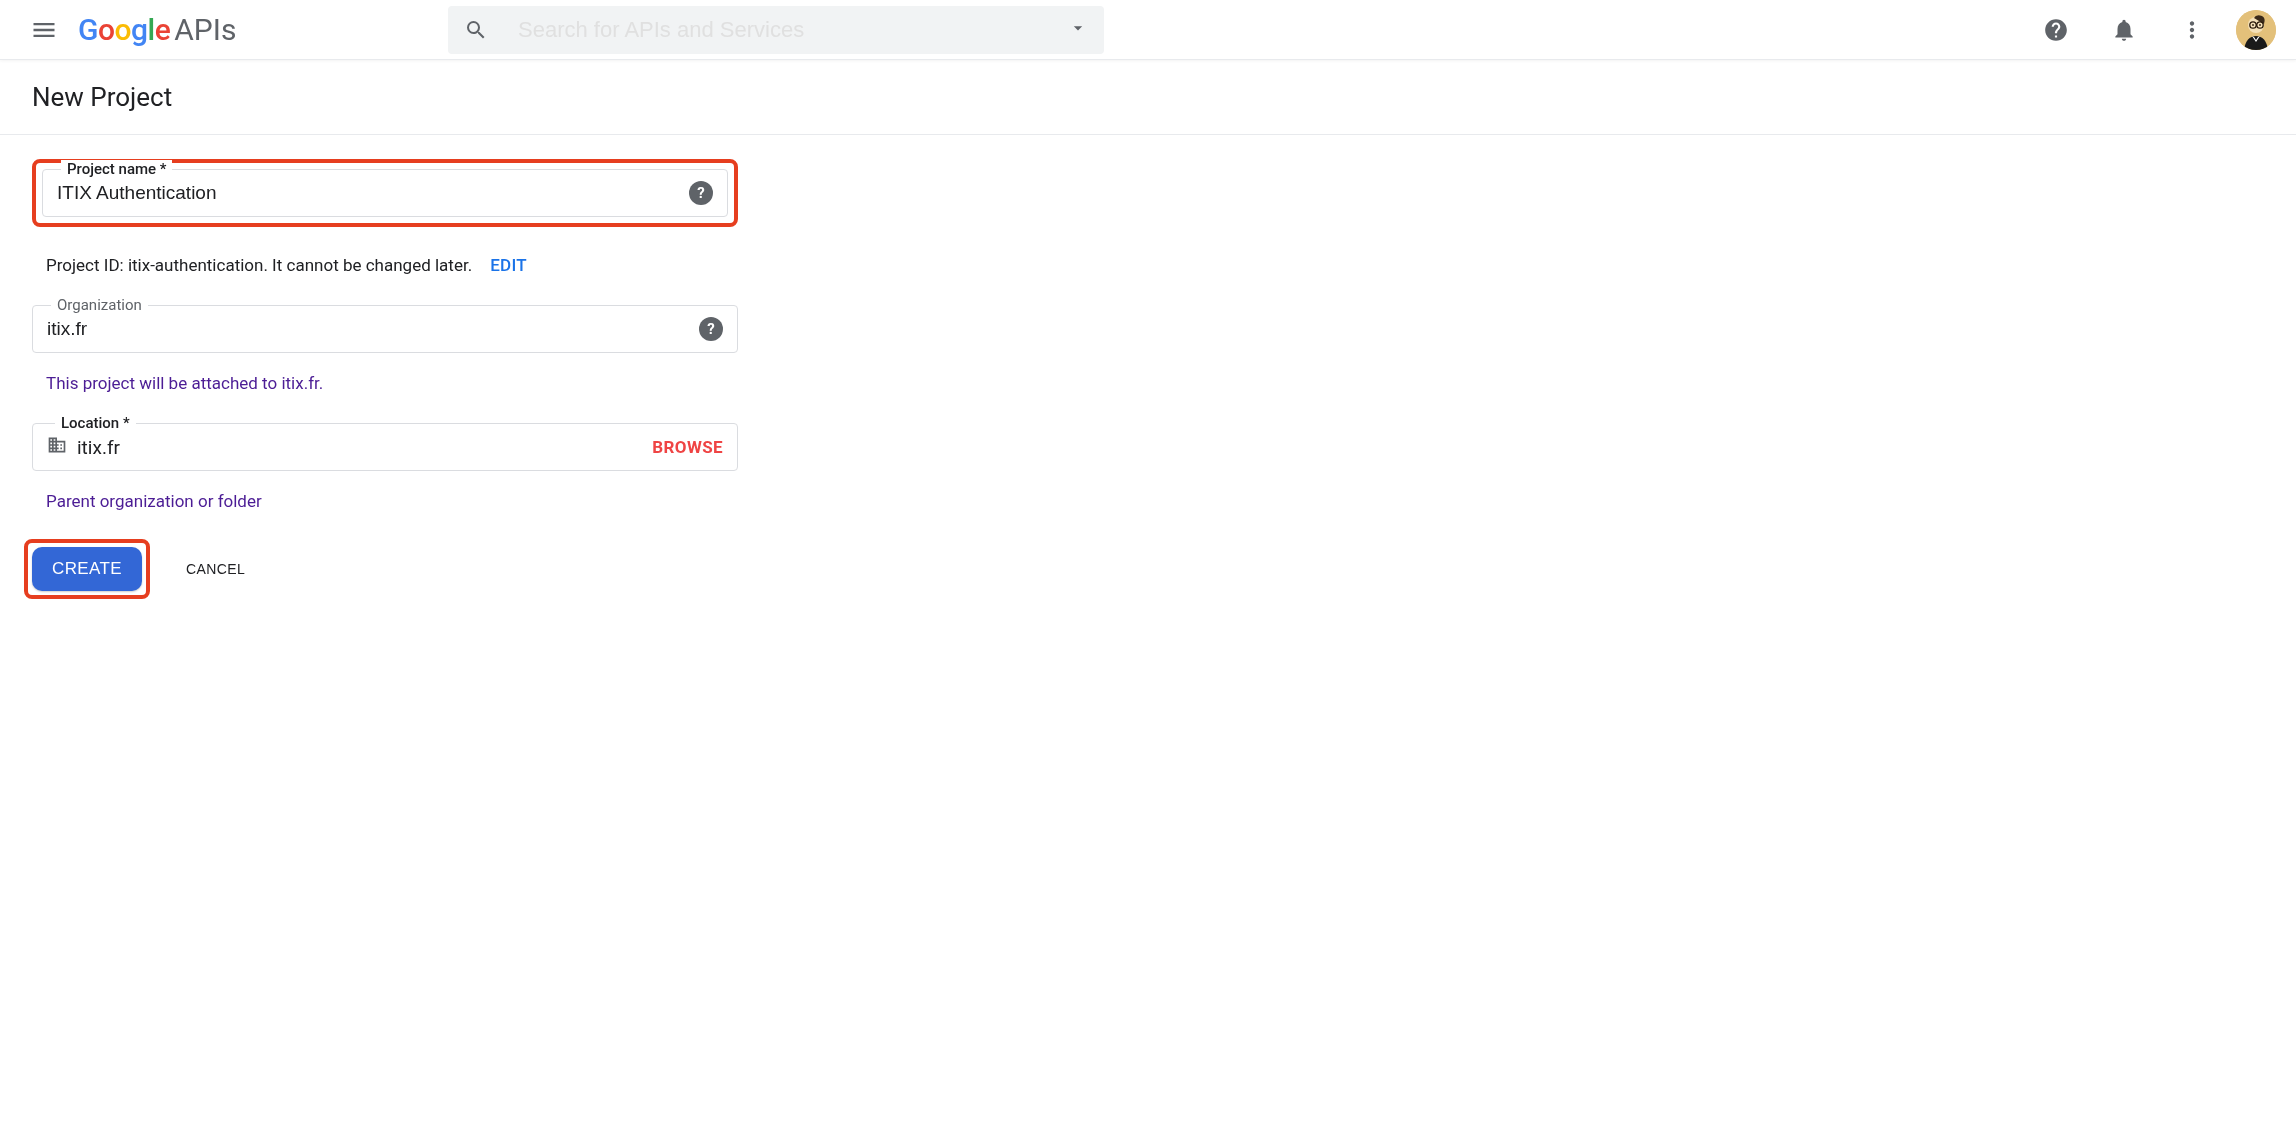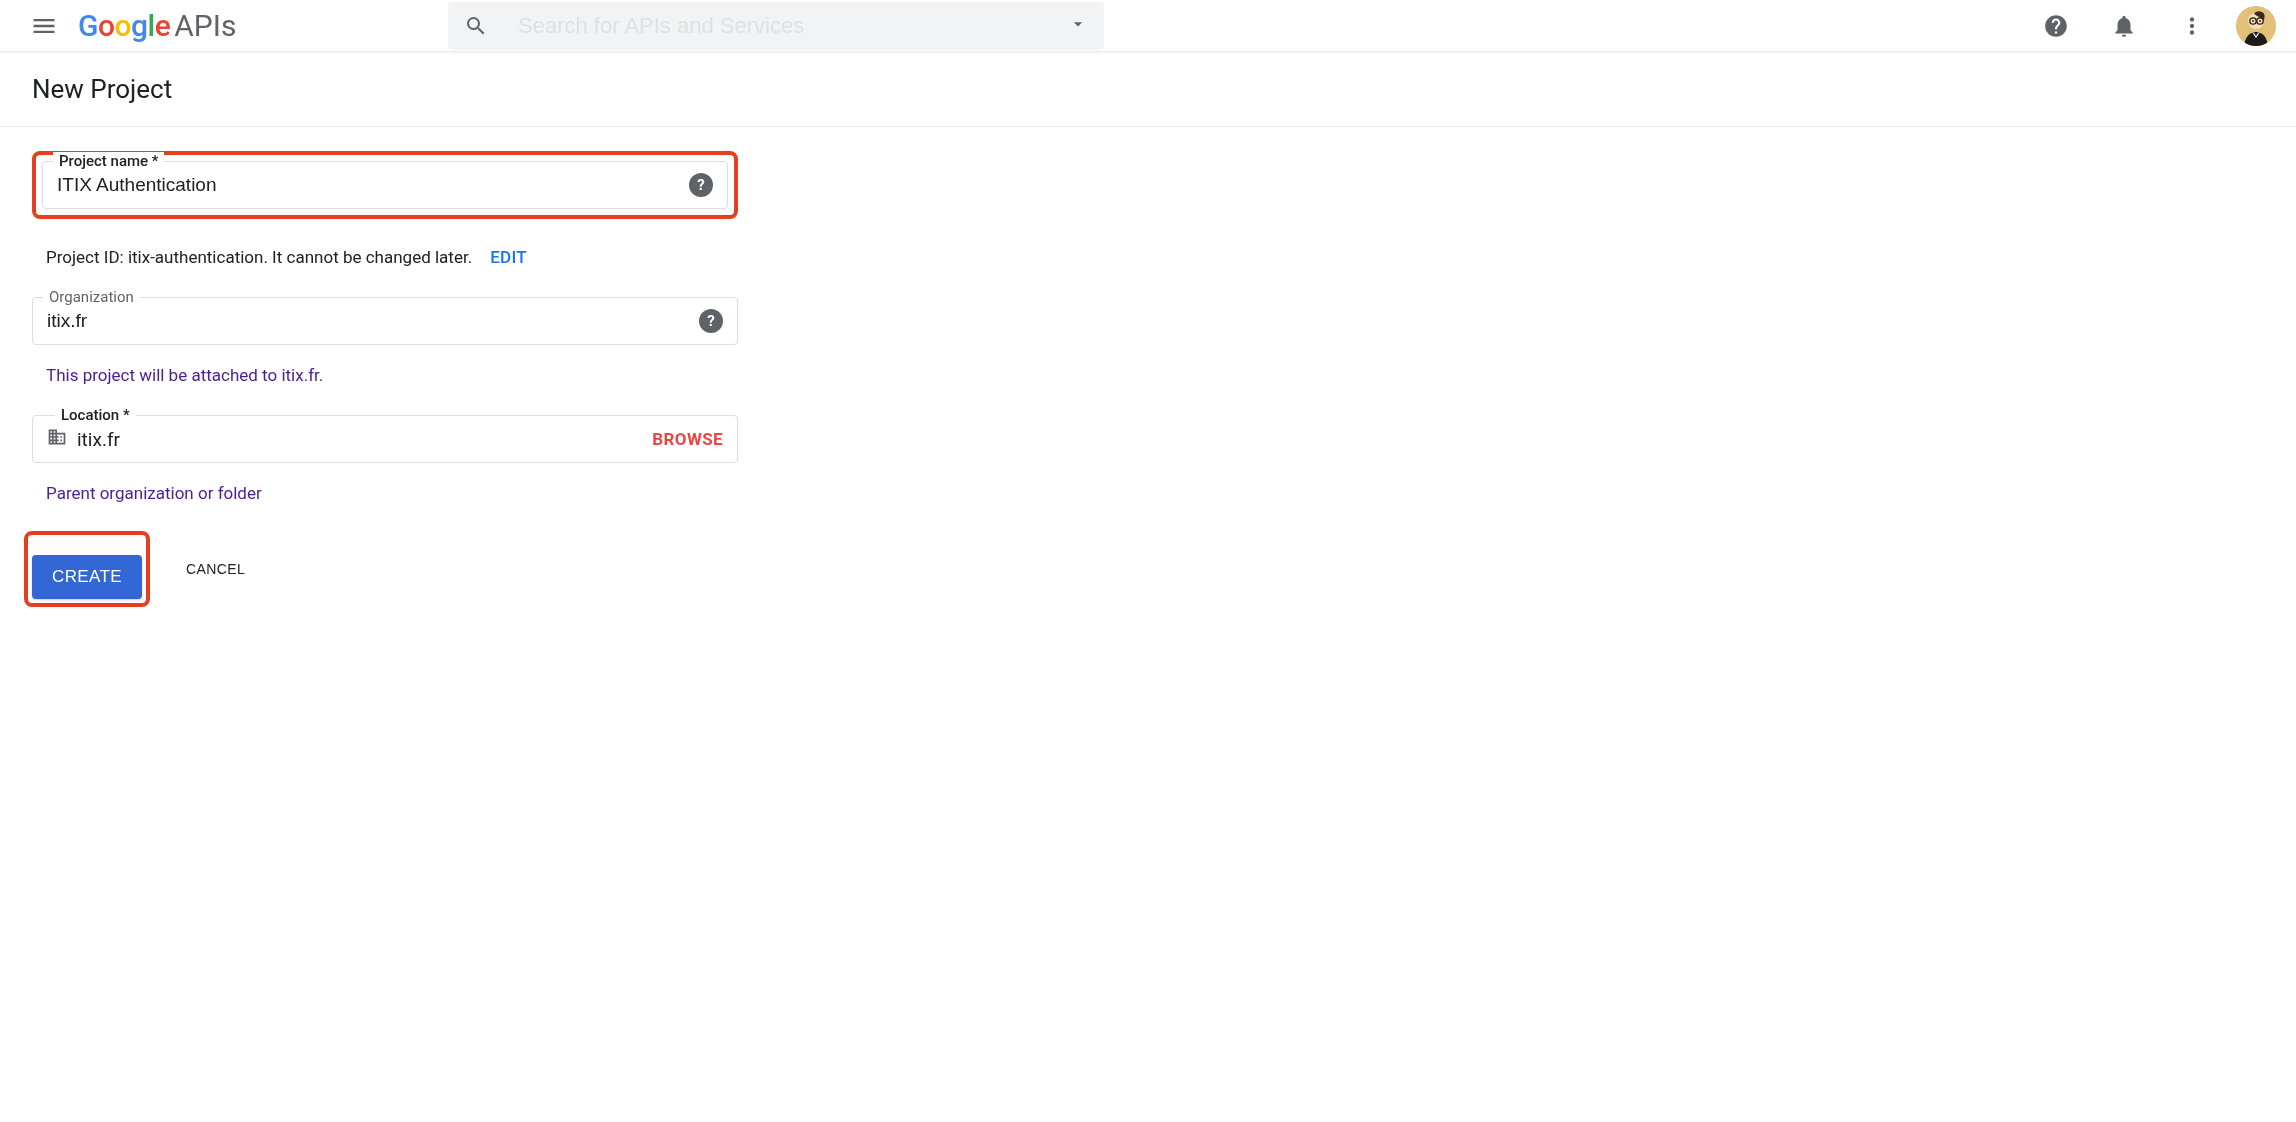--- a/index.html
+++ b/index.html
@@ -7,21 +7,21 @@
       font-family: Roboto, Arial, sans-serif;
       background: #fff;
       color: #202124;
       width: 2296px;
       height: 1122px;
       overflow: hidden;
     }
 
     
     .header {
-      height: 52px;
+      height: 60px;
       display: flex;
       align-items: center;
       padding: 0 20px;
       border-bottom: 1px solid #e8eaed;
       box-shadow: 0 1px 3px rgba(0,0,0,0.05);
       position: relative;
     }
     .menu-icon {
       width: 48px;
       height: 48px;
@@ -110,21 +110,21 @@
       border-radius: 4px;
       height: 48px;
       display: flex;
       align-items: center;
       padding: 0 14px;
       background: #fff;
     }
     .m-label {
       position: absolute;
       top: -10px;
-      left: 10px;
+      left: 18px;
       background: #fff;
       padding: 0 6px;
       font-size: 15px;
       color: #5f6368;
     }
     .m-label.req::after { content: " *"; }
     .m-label.dark { color: #202124; font-weight: 500; }
     .m-input {
       flex: 1;
       border: none;
@@ -180,25 +180,24 @@
       padding: 4px;
       display: inline-block;
     }
     .btn-create {
       background: #3367d6;
       color: #fff;
       font-size: 17px;
       font-weight: 500;
       letter-spacing: 0.4px;
       border: none;
-      border-radius: 4px;
+      border-radius: 10px;
       padding: 12px 20px;
       cursor: pointer;
       box-shadow: 0 1px 2px rgba(0,0,0,0.2);
-      margin-top: 16px;
     }
     .btn-cancel {
       background: transparent;
       border: none;
       font-size: 14px;
       font-weight: 500;
       letter-spacing: 0.4px;
       color: #202124;
       cursor: pointer;
       padding: 12px 8px;

